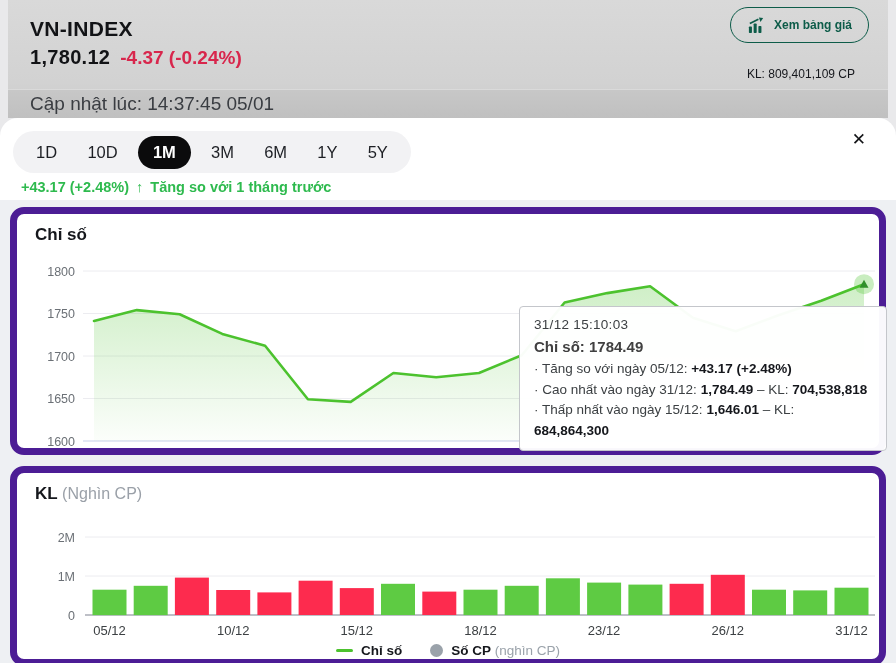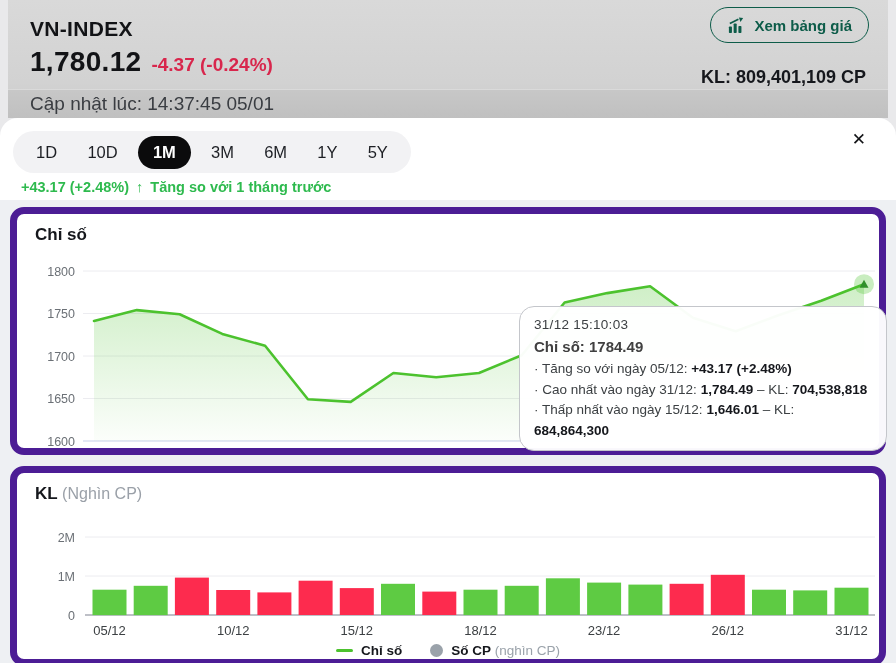--- a/index.html
+++ b/index.html
@@ -4,29 +4,29 @@
 <style>
   * { margin:0; padding:0; box-sizing:border-box; }
   html,body { width:896px; height:663px; overflow:hidden; }
   body { position:relative; font-family:"Liberation Sans","DejaVu Sans",sans-serif; background:#e9e9eb; }
 
   
   .header { position:absolute; left:8px; right:8px; top:0; height:118px;
             background:linear-gradient(180deg,#d9d9d9 0%,#d2d2d2 70%,#c9c9c9 100%); }
   .hdr-title { position:absolute; left:22px; top:9px; font-size:21px; font-weight:800; color:#121316; letter-spacing:.3px;margin-top:8px; }
   .hdr-price-row { position:absolute; left:22px; top:46px; display:flex; align-items:baseline; gap:10px; }
-  .hdr-price { font-size:28px; font-weight:800; color:#121316; letter-spacing:.3px; }
+  .hdr-price { font-size:20px; font-weight:800; color:#121316; letter-spacing:.3px; }
   .hdr-change { font-size:19px; font-weight:600; color:#d8264c; }
   .hdr-strip { position:absolute; left:0; right:0; bottom:0; height:29px; background:rgba(0,0,0,0.045);
                border-top:1px solid rgba(255,255,255,0.35); display:flex; align-items:center; }
   .hdr-updated { margin-left:22px; font-size:19px; color:#3a3d42; }
   .board-btn { position:absolute; right:19px; top:7px; height:36px; border:1.6px solid #0d5c49; border-radius:19px;
                background:transparent; display:inline-flex; align-items:center; gap:8px; padding:16px 16px;
-               color:#0d5c49; font-size:15px; font-weight:700; cursor:pointer; font-family:inherit;justify-content:center; }
-  .hdr-kl   { position:absolute; right:22px; top:67px; font-size:18px; font-weight:700; color:#15171c; }
+               color:#0d5c49; font-size:12px; font-weight:700; cursor:pointer; font-family:inherit;justify-content:center; }
+  .hdr-kl   { position:absolute; right:33px; top:67px; font-size:12px; font-weight:400; color:#15171c; }
   .hdr-gtgd { position:absolute; right:10px; top:92px; font-size:13px; font-weight:700; color:#15171c;margin-top:40px; }
 
   
   .sheet { position:absolute; left:0; right:0; top:118px; bottom:0; background:#ffffff; border-radius:18px 18px 0 0; }
   .close-x { position:absolute; right:30px; top:13px; font-size:17px; font-weight:700; color:#121316; cursor:pointer; line-height:1; }
 
   .tabbar { position:absolute; left:13px; top:13px; width:398px; height:42px; background:#f2f2f4; border-radius:21px;
             display:flex; align-items:center; justify-content:space-around; padding:0 8px; }
   .tab { font-size:16.5px; color:#1d1f24; padding:7px 10px; cursor:pointer; border-radius:18px; }
   .tab.selected { background:#0b0b0c; color:#fff; font-weight:700; padding:7px 15px; }
@@ -38,21 +38,21 @@
 
   .card { position:absolute; left:10px; width:876px; background:#fff; border:7px solid #4c1d95; border-radius:14px; }
   .card-index  { top:7px;  height:248px; }
   .card-volume { top:266px; height:200px; }
   .card-title { position:absolute; left:18px; top:11px; font-size:17px; font-weight:800; color:#15171c; z-index:3; }
   .card-title .sub { font-weight:400; color:#9aa0a8; font-size:16px; }
   .plot-svg { position:absolute; left:0; top:0; }
 
   
   .tooltip { position:absolute; left:502px; top:92px; width:368px; background:rgba(255,255,255,0.97);
-             border:1px solid #c4c6cb; border-radius:15px; padding:8px 14px 9px 14px; z-index:5;
+             border:1px solid #c4c6cb; border-radius:4px; padding:8px 14px 9px 14px; z-index:5;
              font-size:13.5px; color:#3c4043; line-height:20.5px; }
   .tt-time { letter-spacing:.3px; }
   .tt-index { font-size:15px; font-weight:700; color:#404040; margin:1px 0 2px 0; }
   .tt-row b { color:#15171c; }
 
   
   .legend { position:absolute; left:0; right:0; top:170px; display:flex; justify-content:center; align-items:center; gap:28px; }
   .leg-item { display:flex; align-items:center; gap:8px; font-size:13.5px; color:#15171c; }
   .leg-line { width:17px; height:3.5px; border-radius:2px; background:#4cc22e; }
   .leg-dot  { width:13px; height:13px; border-radius:50%; background:#9aa2aa; }

